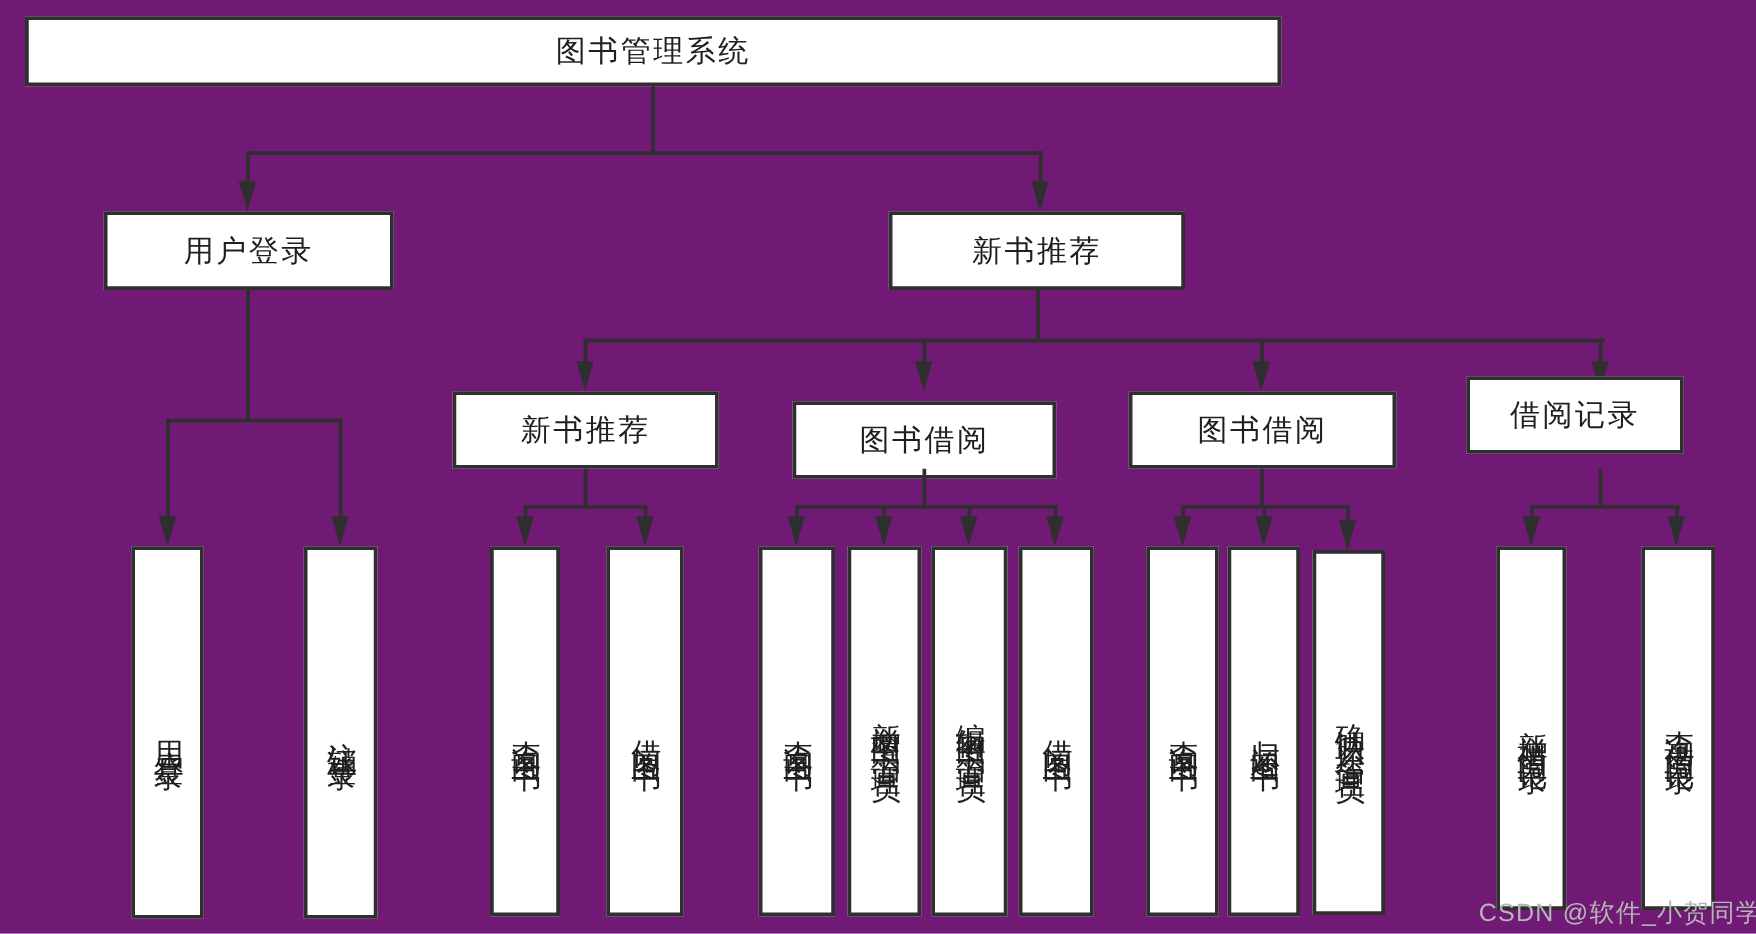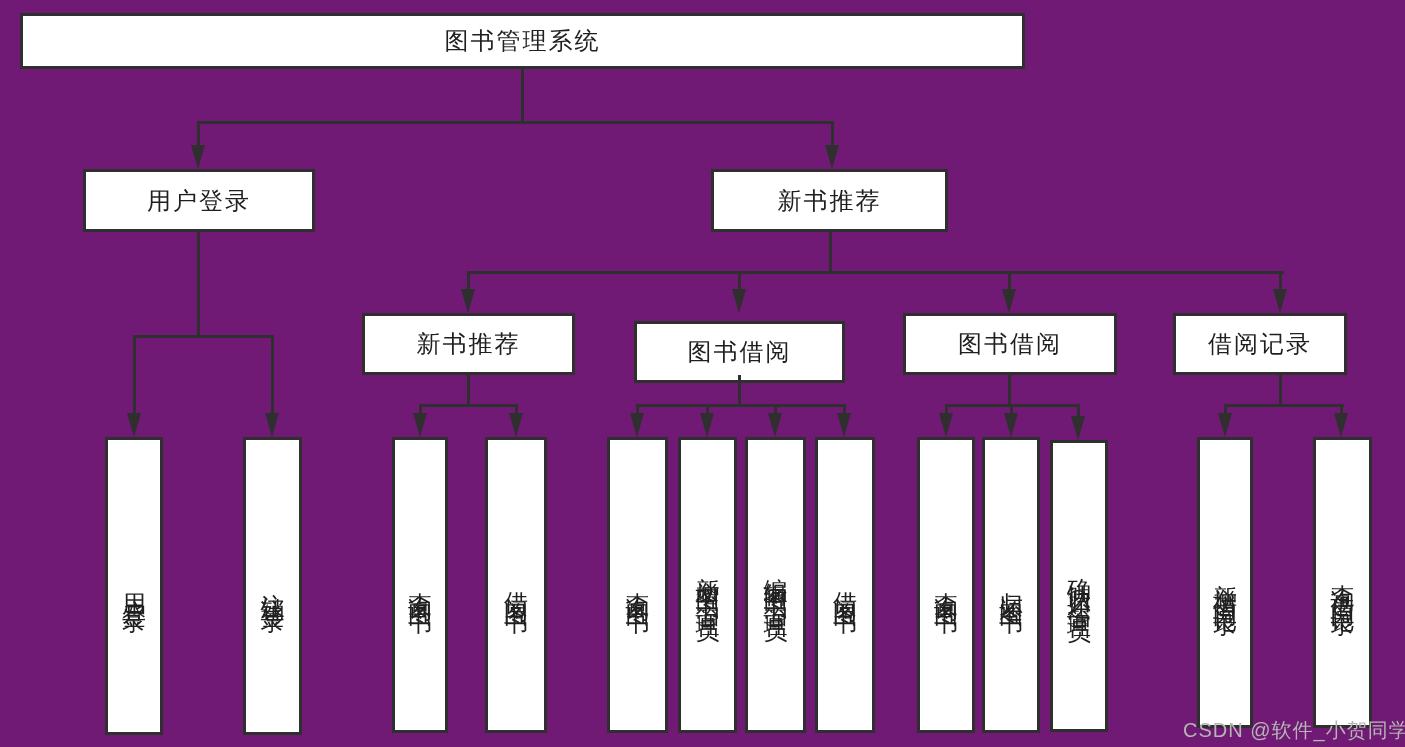--- a/index.html
+++ b/index.html
@@ -84,21 +84,21 @@
   <div class="line" style="left:738px; top:271px; width:3px; height:20px;"></div>
   <div class="arrow" style="left:732px; top:289px;"></div>
   <div class="line" style="left:1008px; top:271px; width:3px; height:20px;"></div>
   <div class="arrow" style="left:1002px; top:289px;"></div>
   <div class="line" style="left:1279px; top:271px; width:3px; height:20px;"></div>
   <div class="arrow" style="left:1273px; top:289px;"></div>
 
   <div class="node" style="left:362px; top:313px; width:213px; height:62px;">新书推荐</div>
   <div class="node" style="left:634px; top:321px; width:211px; height:62px;">图书借阅</div>
   <div class="node" style="left:903px; top:313px; width:214px; height:62px;">图书借阅</div>
-  <div class="node" style="left:1173px; top:313px; width:174px; height:62px;">借阅记录</div>
+  <div class="node" style="left:1173px; top:301px; width:174px; height:62px;">借阅记录</div>
 
   <div class="line" style="left:467px; top:375px; width:3px; height:31px;"></div>
   <div class="line" style="left:419px; top:404px; width:99px; height:3px;"></div>
   <div class="line" style="left:419px; top:404px; width:3px; height:12px;"></div>
   <div class="arrow" style="left:413px; top:413px;"></div>
   <div class="line" style="left:515px; top:404px; width:3px; height:12px;"></div>
   <div class="arrow" style="left:509px; top:413px;"></div>
 
   <div class="line" style="left:738px; top:375px; width:3px; height:31px;"></div>
   <div class="line" style="left:636px; top:404px; width:210px; height:3px;"></div>

